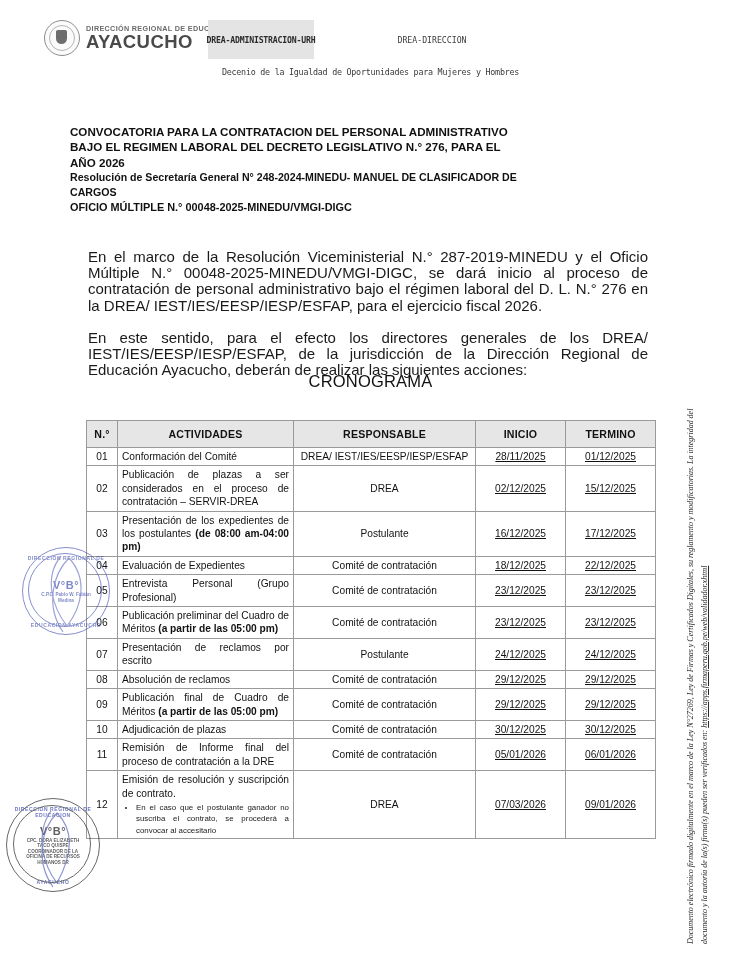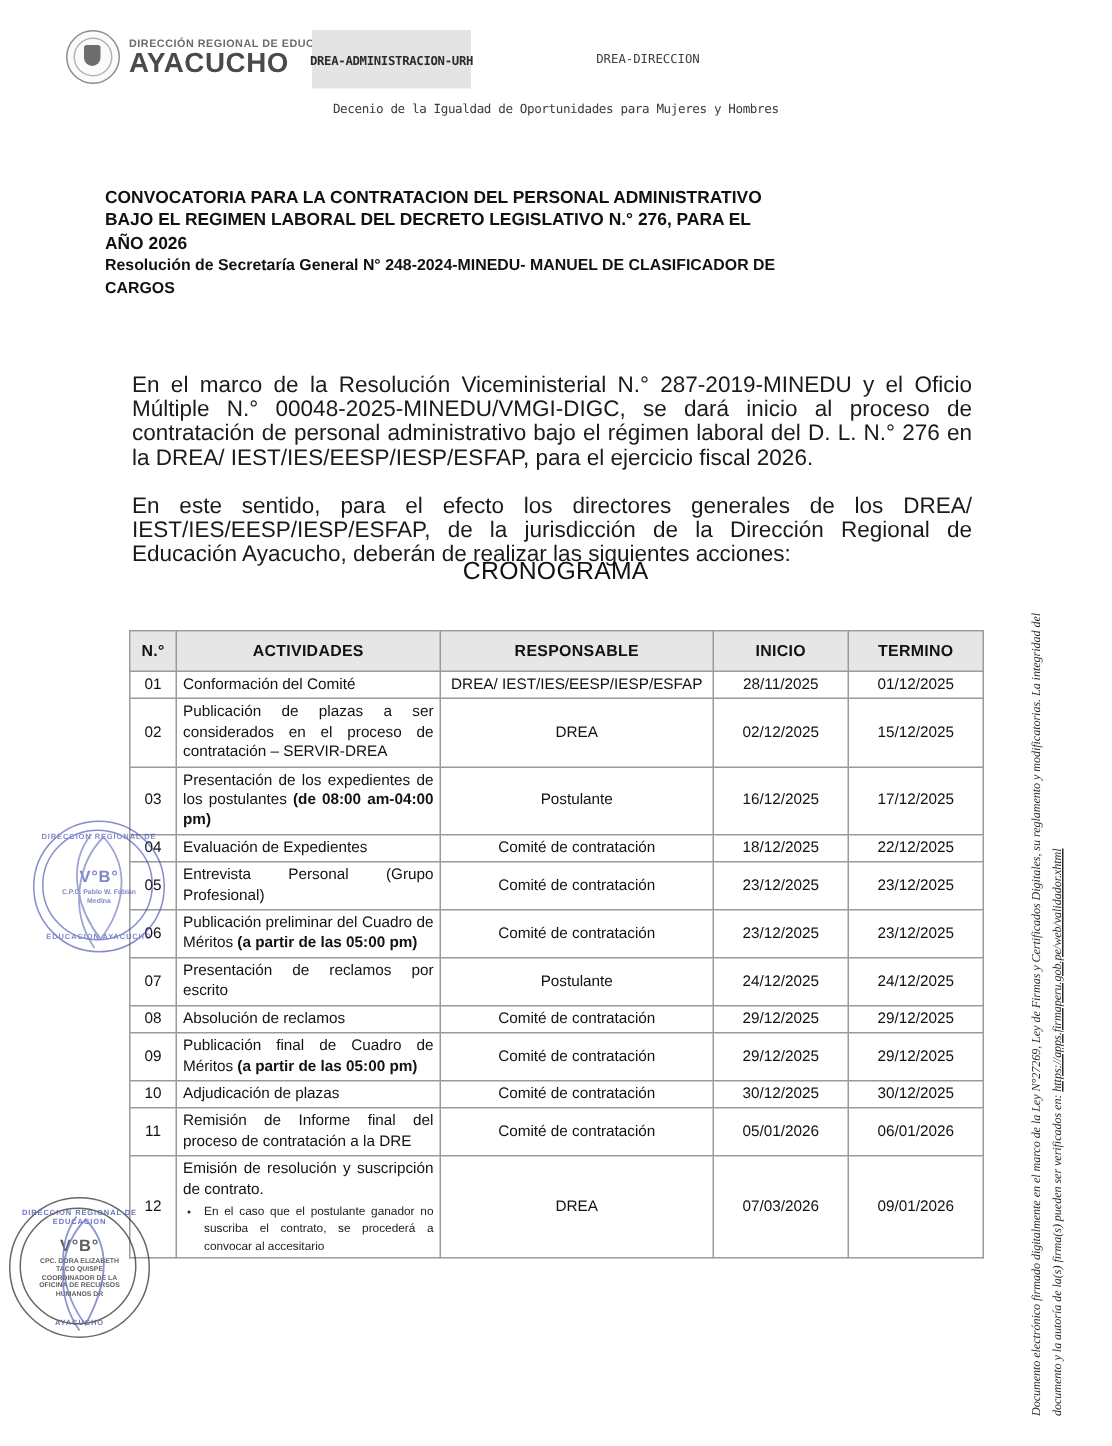--- a/index.html
+++ b/index.html
@@ -184,21 +184,21 @@
   }
   .col-n   { width: 31px; }
   .col-act { width: 176px; }
   .col-res { width: 182px; }
   .col-ini { width: 90px; }
   .col-ter { width: 90px; }
 
   td.c-n   { text-align: center; font-size: 10.4px; }
   td.c-act { text-align: justify; text-justify: inter-word; line-height: 13.4px; padding: 3px 5px; margin-top: 48px; }
   td.c-res { text-align: center; line-height: 13px; }
-  td.c-ini, td.c-ter { text-align: center; font-size: 10.4px; }
+  td.c-ini, td.c-ter { text-align: center; font-size: 10.4px; text-decoration: underline; }
   td.c-act b { font-weight: bold; }
 
   ul.subnote {
     margin: 2px 0 0 0;
     padding-left: 14px;
     list-style: disc;
   }
   ul.subnote li {
     font-size: 7.9px;
     line-height: 11.4px;
@@ -331,20 +331,21 @@
       <div>Decenio de la Igualdad de Oportunidades para Mujeres y Hombres</div>
     </div>
   </div>
 
   <div class="titleblock">
     <div>CONVOCATORIA PARA LA CONTRATACION DEL PERSONAL ADMINISTRATIVO</div>
     <div>BAJO EL REGIMEN LABORAL DEL DECRETO LEGISLATIVO N.° 276, PARA EL</div>
     <div>AÑO 2026</div>
     <div class="sub2">Resolución de Secretaría General N° 248-2024-MINEDU- MANUEL DE CLASIFICADOR DE</div>
     <div class="sub2">CARGOS</div>
+    <div class="sub3">OFICIO MÚLTIPLE N.° 00048-2025-MINEDU/VMGI-DIGC</div>
   </div>
 
   <div class="para" id="p1">En el marco de la Resolución Viceministerial N.° 287-2019-MINEDU y el Oficio Múltiple N.° 00048-2025-MINEDU/VMGI-DIGC, se dará inicio al proceso de contratación de personal administrativo bajo el régimen laboral del D. L. N.° 276 en la DREA/ IEST/IES/EESP/IESP/ESFAP, para el ejercicio fiscal 2026.</div>
   <div class="para" id="p2">En este sentido, para el efecto los directores generales de los DREA/ IEST/IES/EESP/IESP/ESFAP, de la jurisdicción de la Dirección Regional de Educación Ayacucho, deberán de realizar las siguientes acciones:</div>
 
   <div class="crono-title">CRONOGRAMA</div>
 
   <div class="table-wrap">
     <table class="crono">
       <colgroup>

